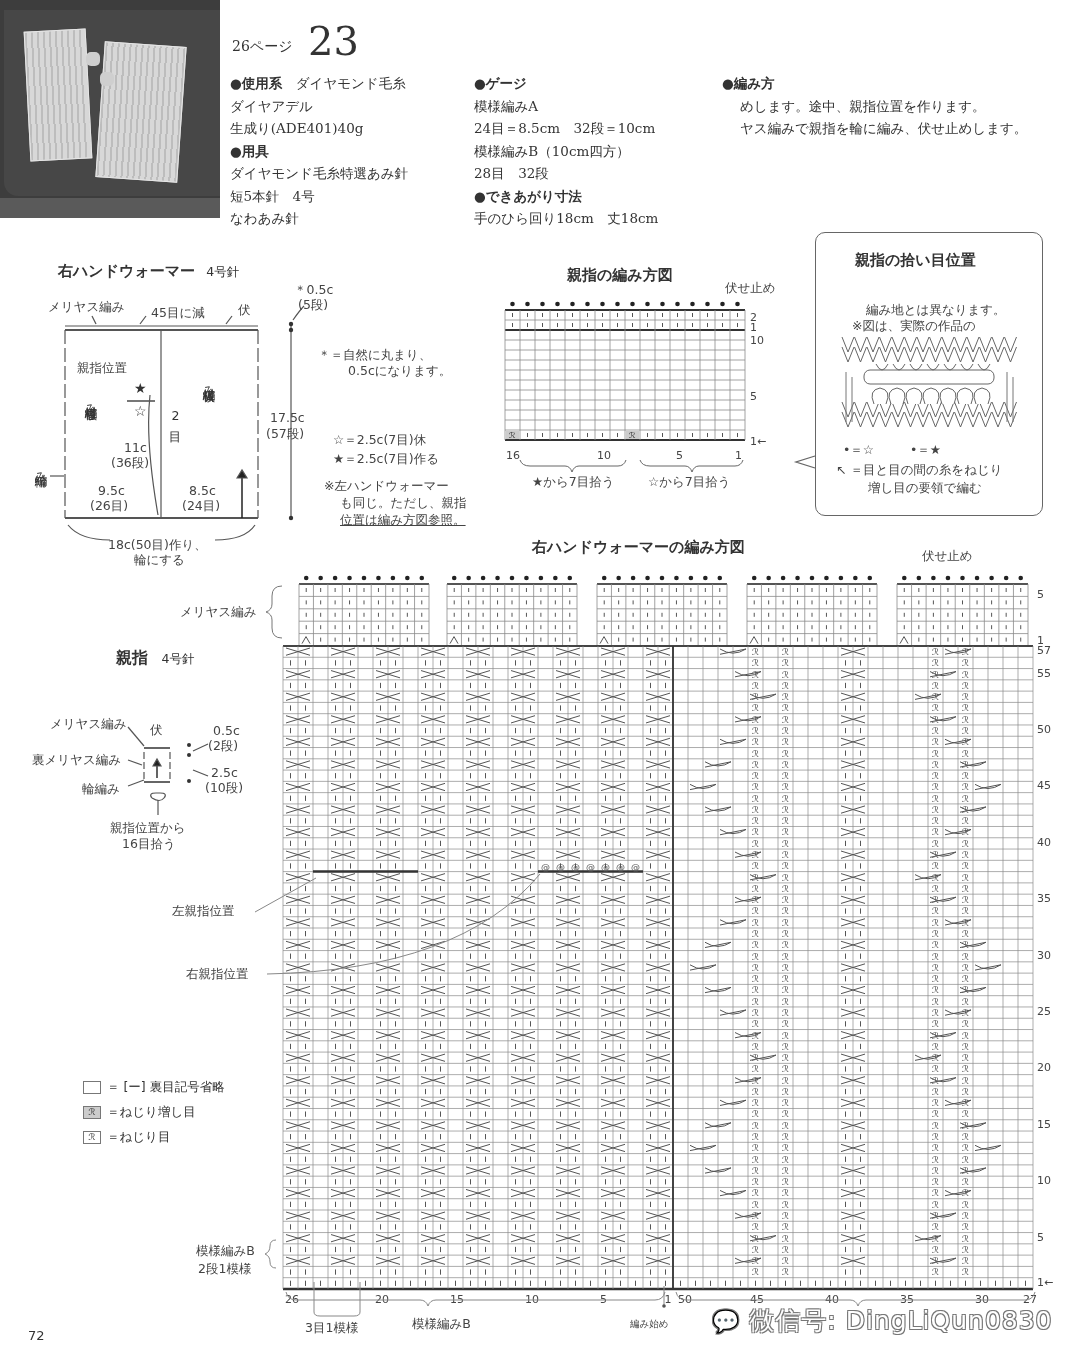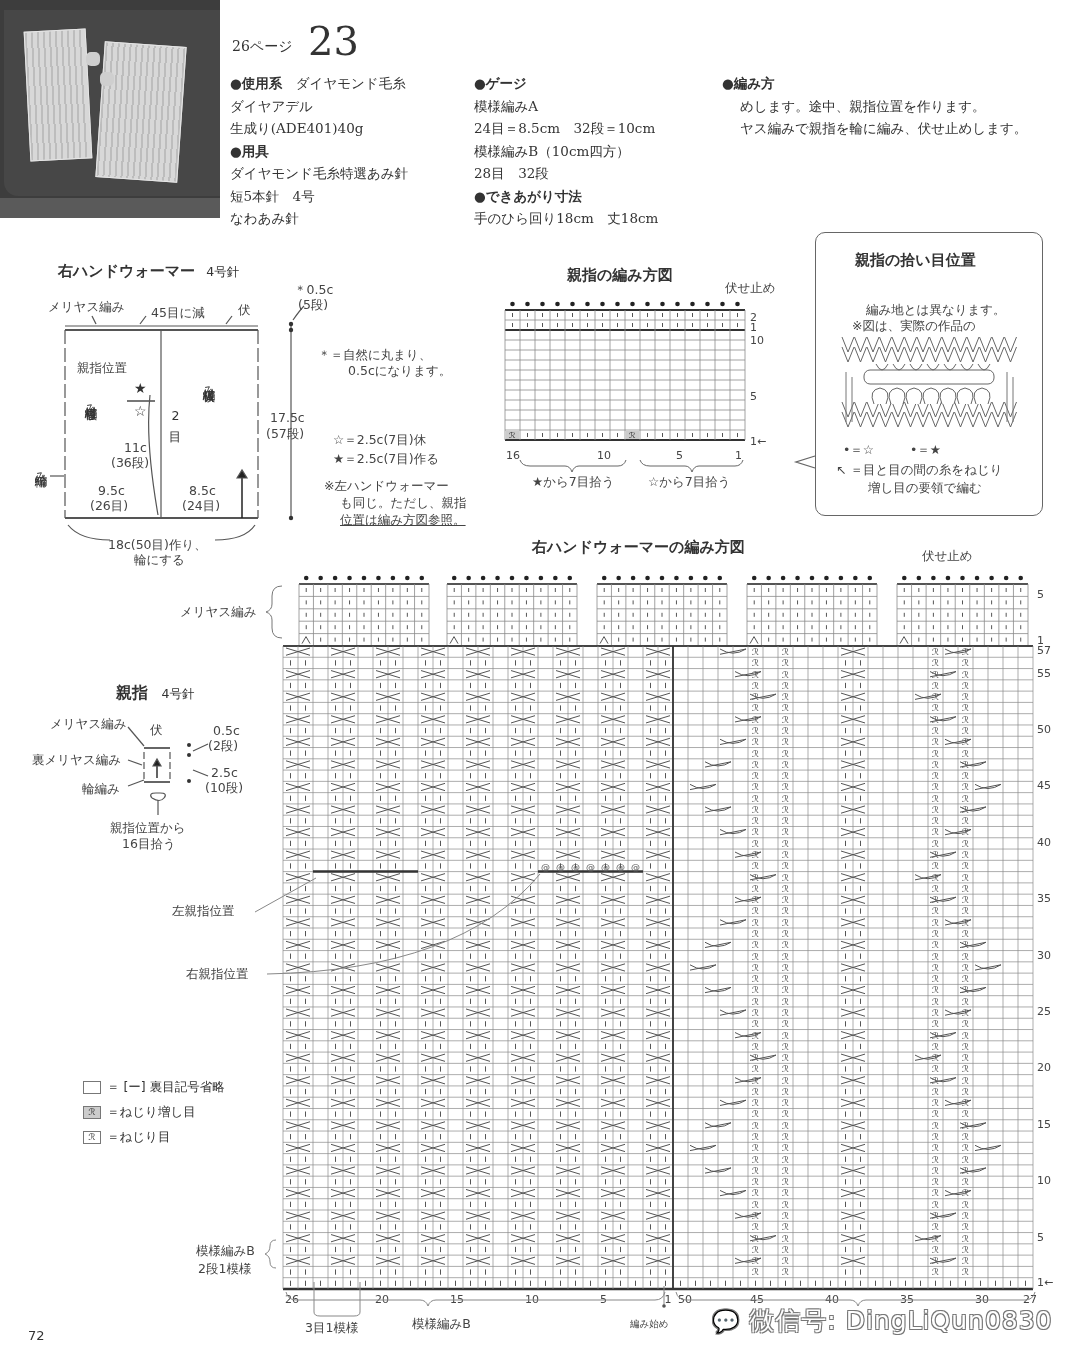--- a/index.html
+++ b/index.html
@@ -325,21 +325,21 @@
     <path d="M4 40 L4 90 M10 45 L10 90 M165 40 L165 90 M171 45 L171 90" stroke="#777" stroke-width="1"></path>
   </svg>
 <div class="abs lbl" style="left:843px;top:442px;">•＝☆</div>
 <div class="abs lbl" style="left:910px;top:442px;">•＝★</div>
 <div class="abs lbl" style="left:836px;top:462px;"><span>↖</span> <span>＝目と目の間の糸をねじり</span></div>
 <div class="abs lbl" style="left:868px;top:480px;">増し目の要領で編む</div>
 <svg style="left:0;top:0" width="1" height="1">
   <path d="M815 456 L796 462 L815 468" stroke="#666" fill="#fff" stroke-width="1.3"></path>
 </svg>
 
-<div class="abs h3" style="left:116px;top:683px;font-size:16px;">
+<div class="abs h3" style="left:116px;top:648px;font-size:16px;">
   <span>親指</span>
   <span class="small" style="font-weight:normal;margin-left:8px;">4号針</span>
 </div>
 <div class="abs lbl" style="left:50px;top:716px;">メリヤス編み</div>
 <div class="abs lbl" style="left:150px;top:722px;">伏</div>
 <div class="abs lbl" style="left:32px;top:752px;">裏メリヤス編み</div>
 <div class="abs lbl" style="left:82px;top:781px;">輪編み</div>
 <svg style="left:0;top:0;" width="1" height="1">
   <g stroke="#555" fill="none" stroke-width="1.2">
     <line x1="144" y1="748" x2="170" y2="748" stroke-width="1.8"></line>

